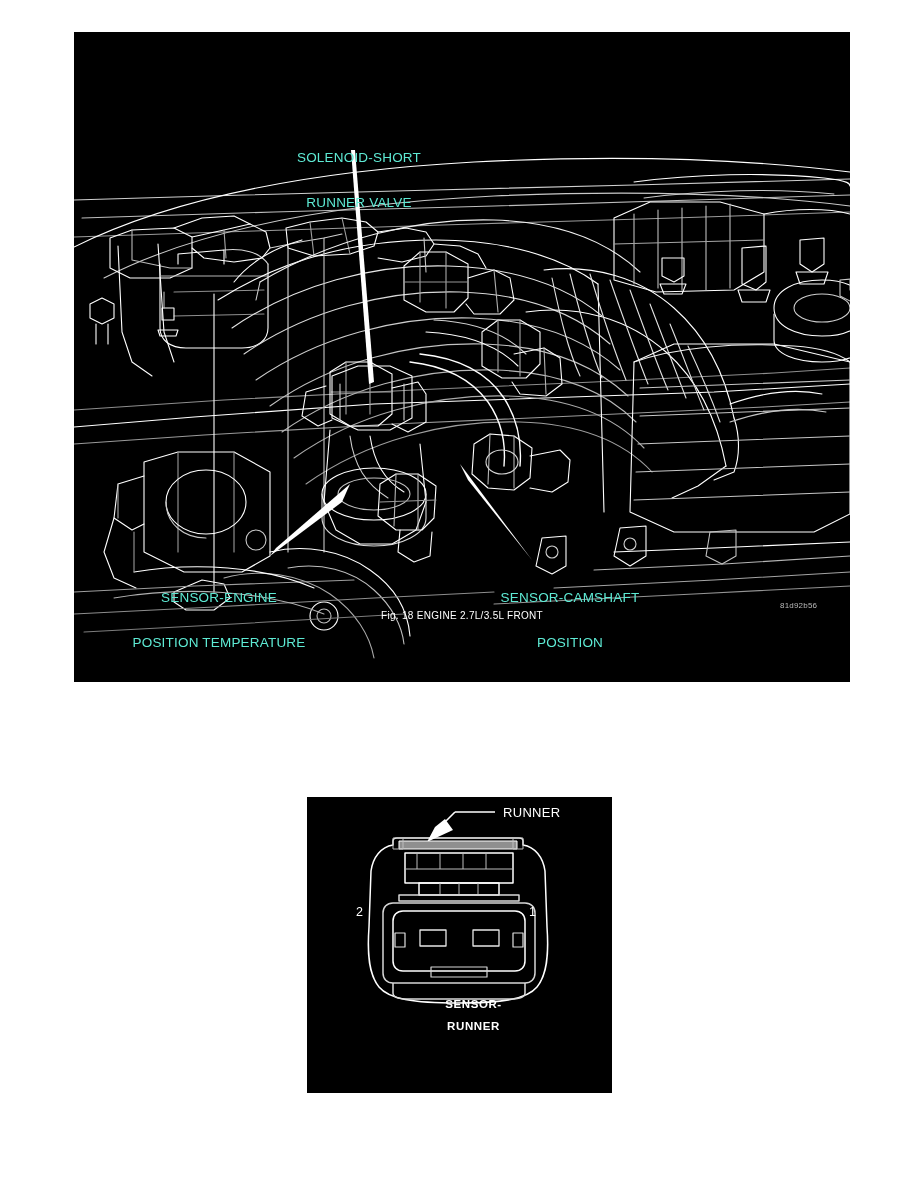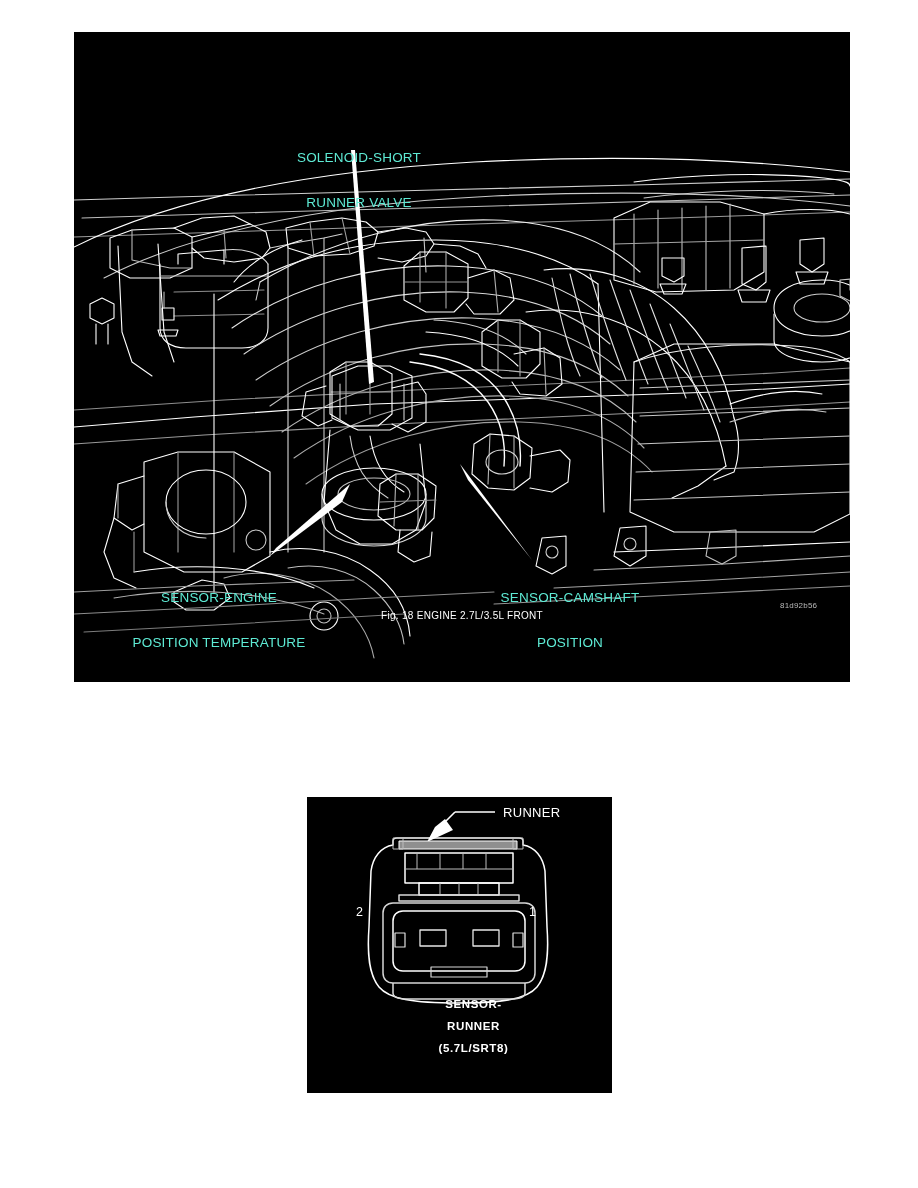--- a/index.html
+++ b/index.html
@@ -420,15 +420,14 @@
     </g>
   </svg>
 
   <div class="conn-text" id="conn-black-label">RUNNER</div>
   <div class="conn-text" id="conn-pin-left">2</div>
   <div class="conn-text" id="conn-pin-right">1</div>
 
   <div id="conn-caption">
     <div>SENSOR-</div>
     <div>RUNNER</div>
-    <div>(5.7L/SRT8)</div>
   </div>
 </div>
 
 </body></html>

